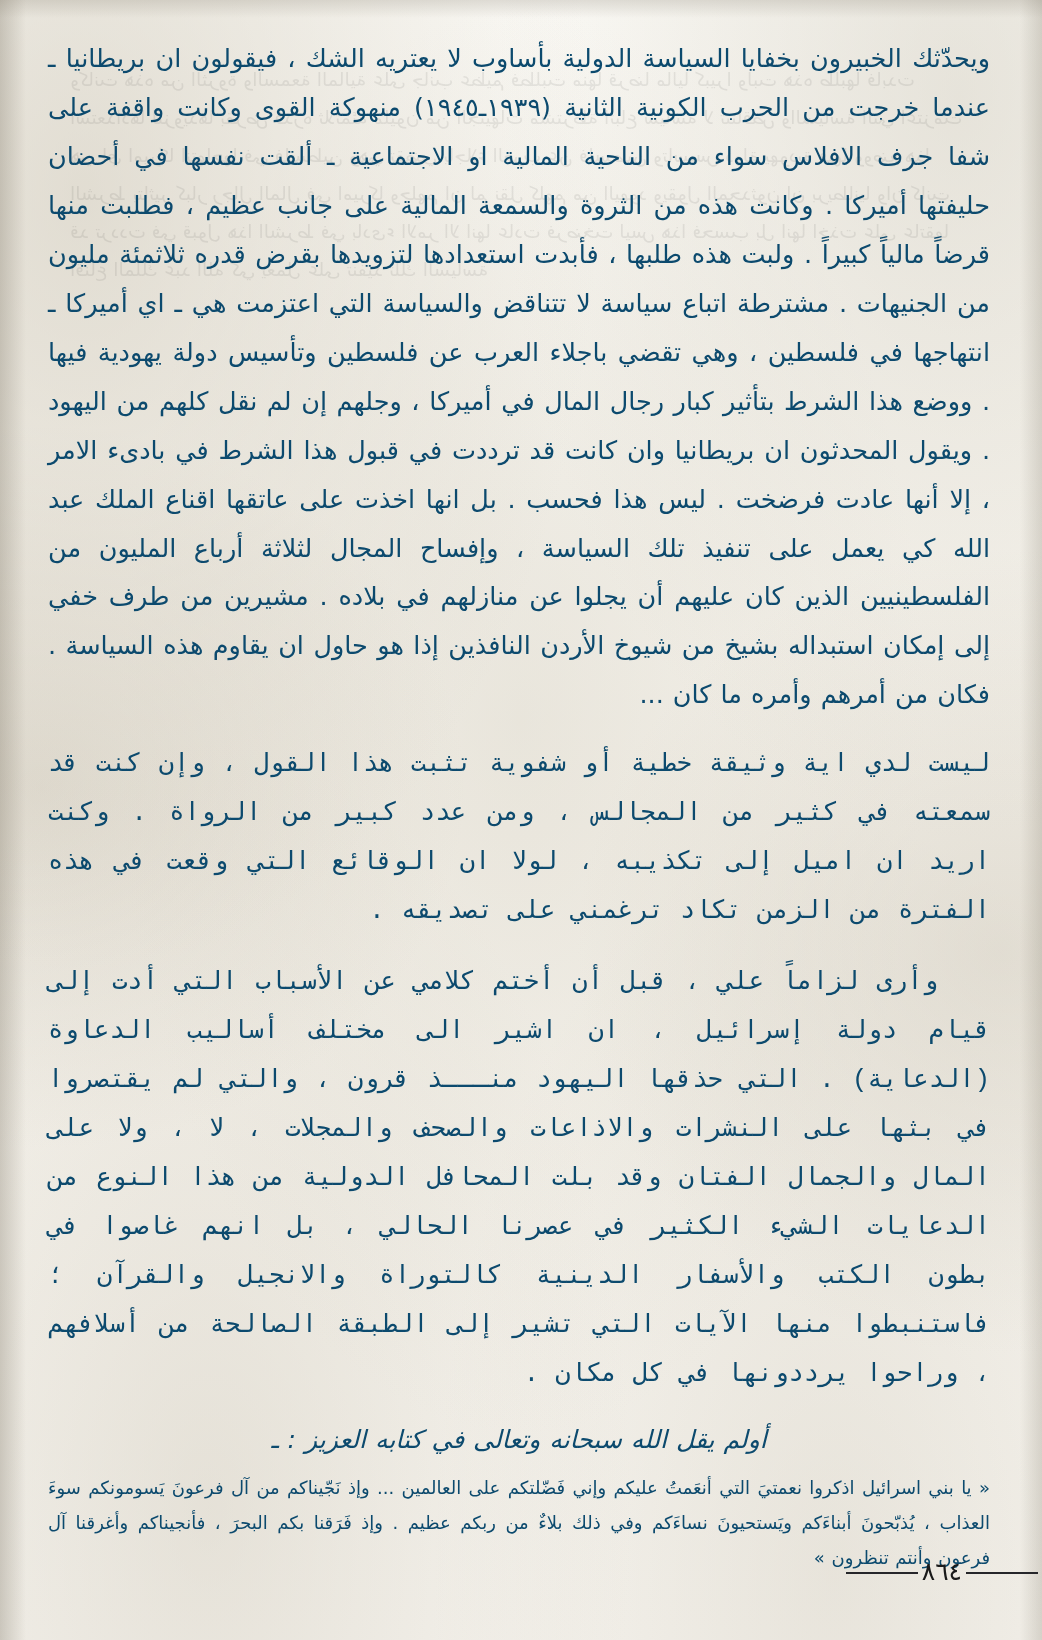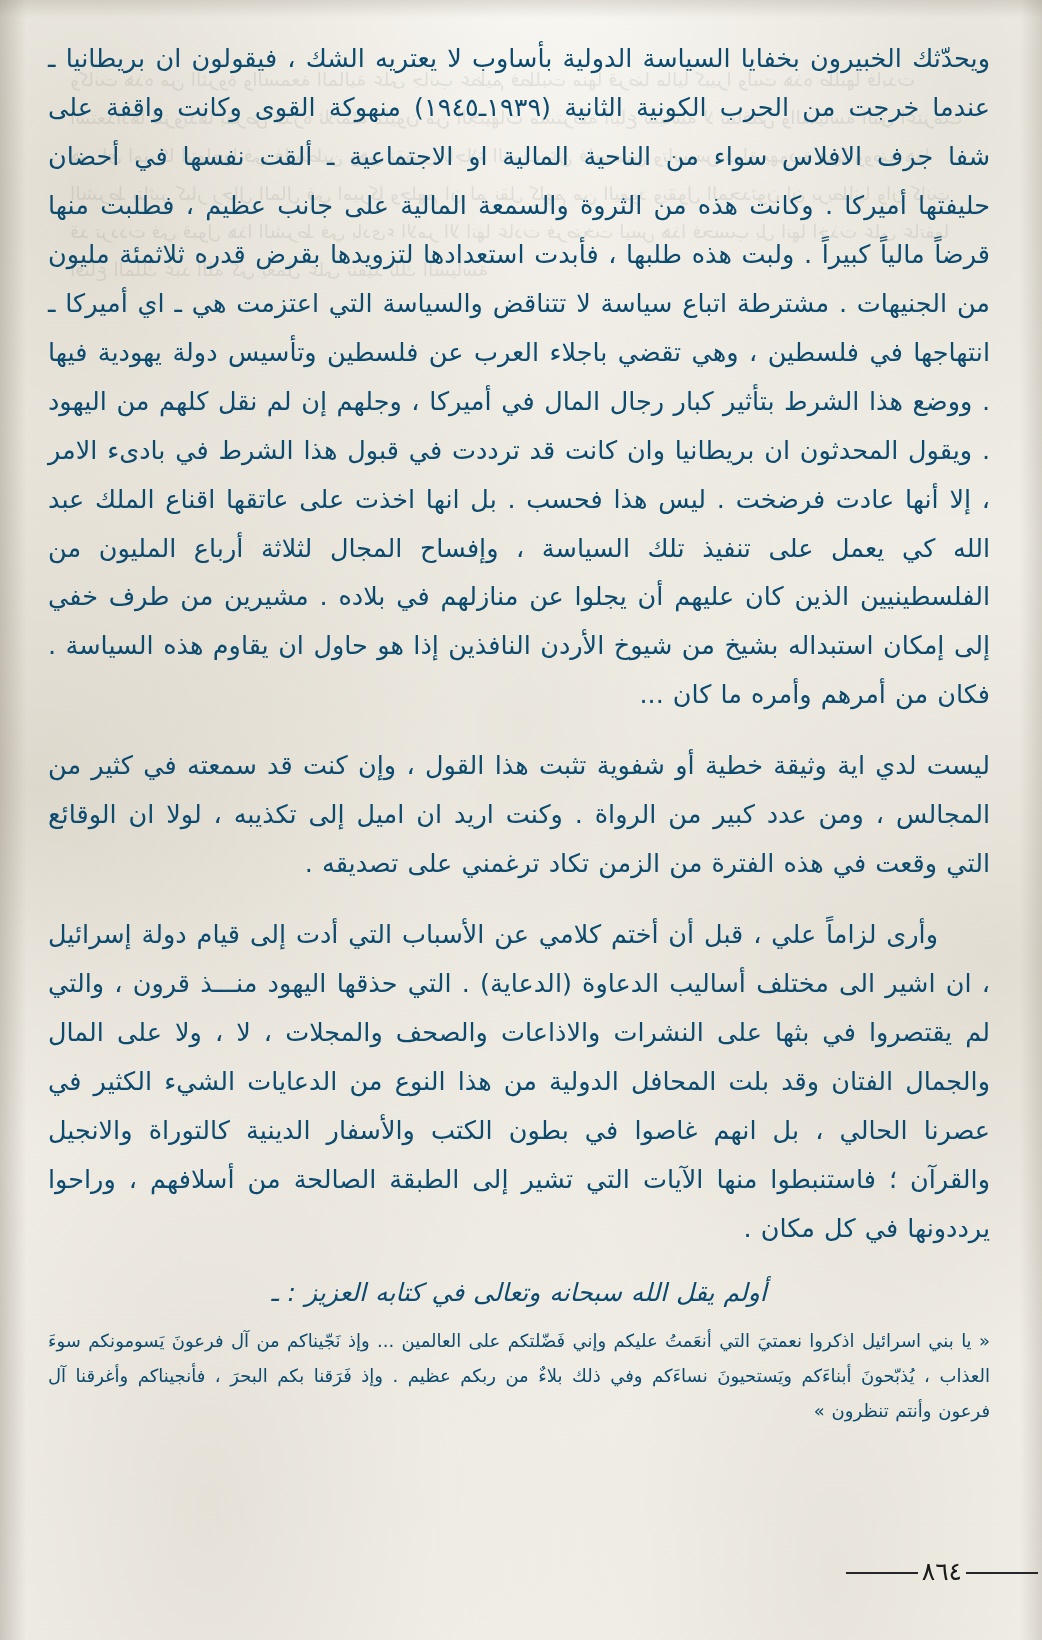--- a/index.html
+++ b/index.html
@@ -65,20 +65,21 @@
   }
   .para {
     margin: 0 0 4px 0;
     text-indent: 0;
   }
   .para.indented {
     text-indent: 52px;
   }
   .para.gap {
     margin-top: 22px;
+    font-family: Liberation Mono, monospace;
   }
   .quran {
     font-size: 18px;
     line-height: 1.95;
     text-align: justify;
     margin-top: 6px;
   }
   .intro-line {
     text-align: center;
     font-size: 25px;

